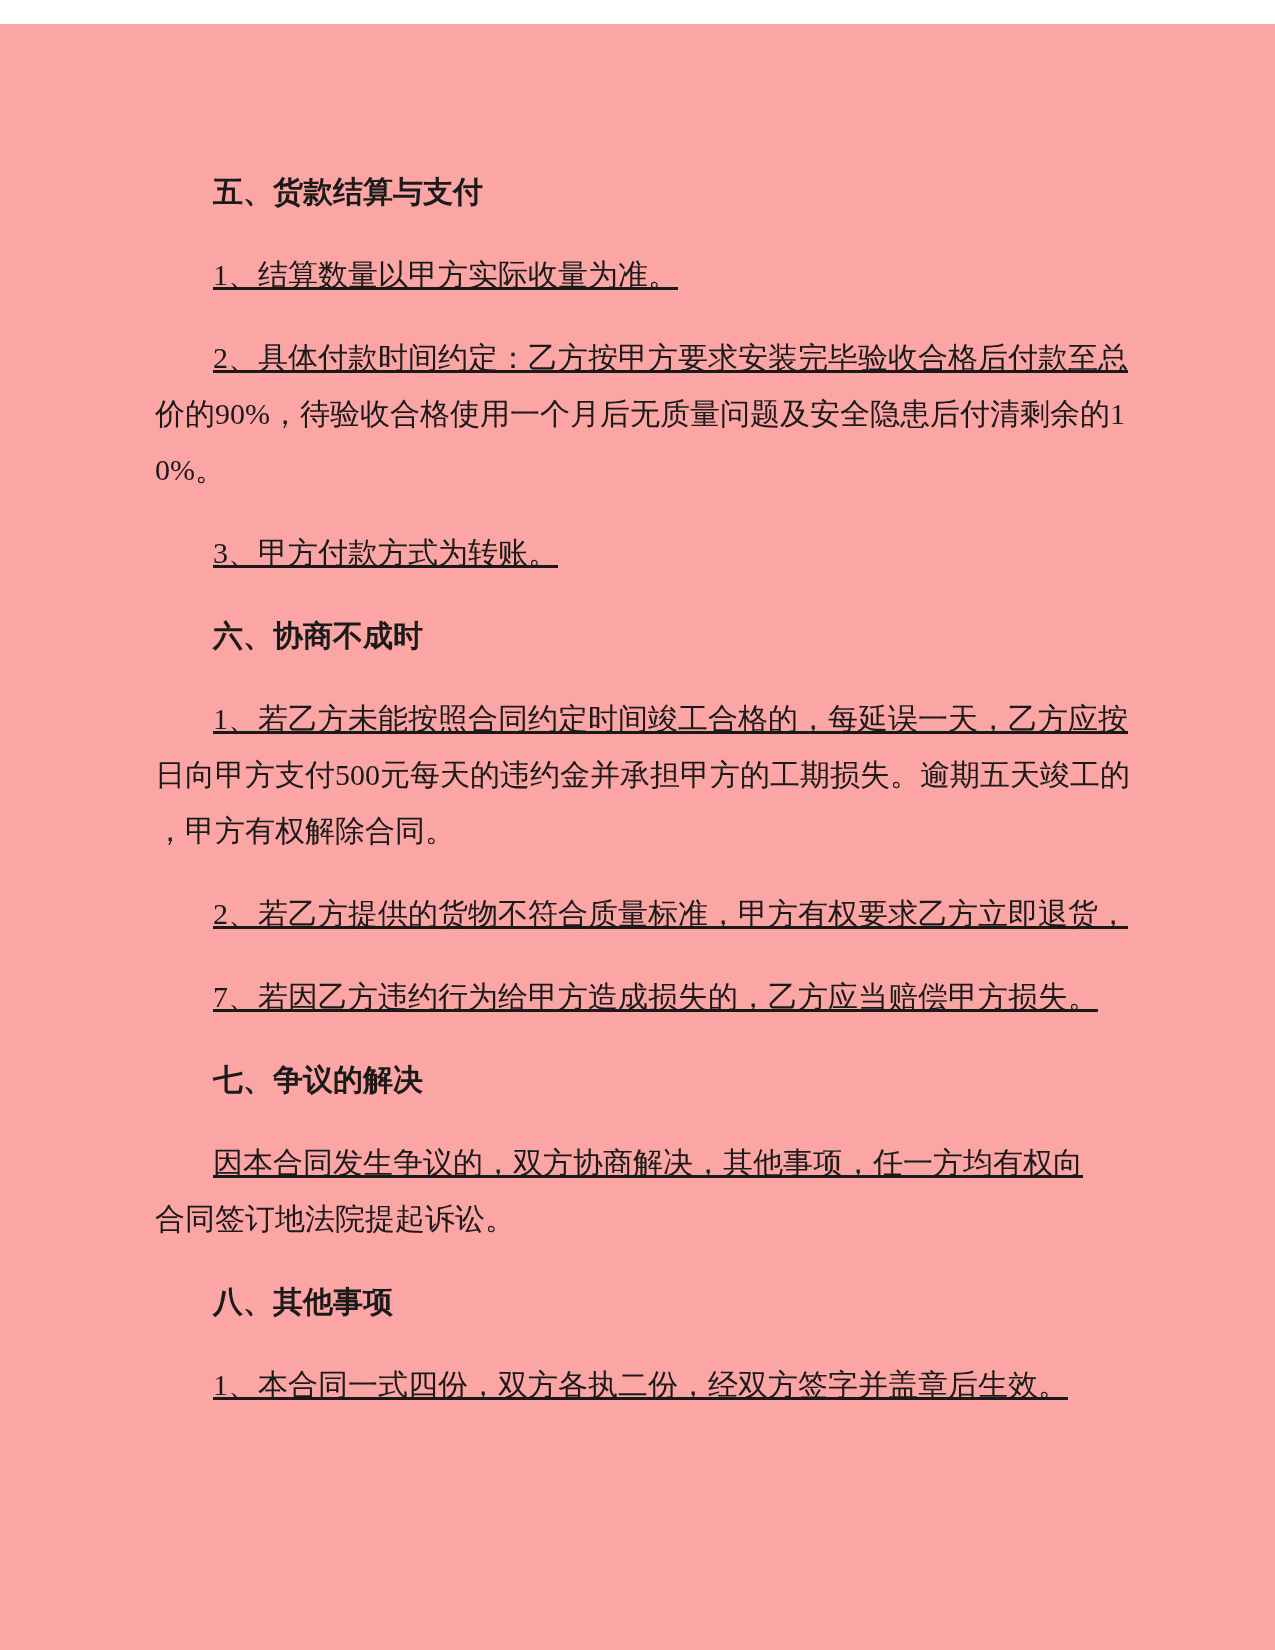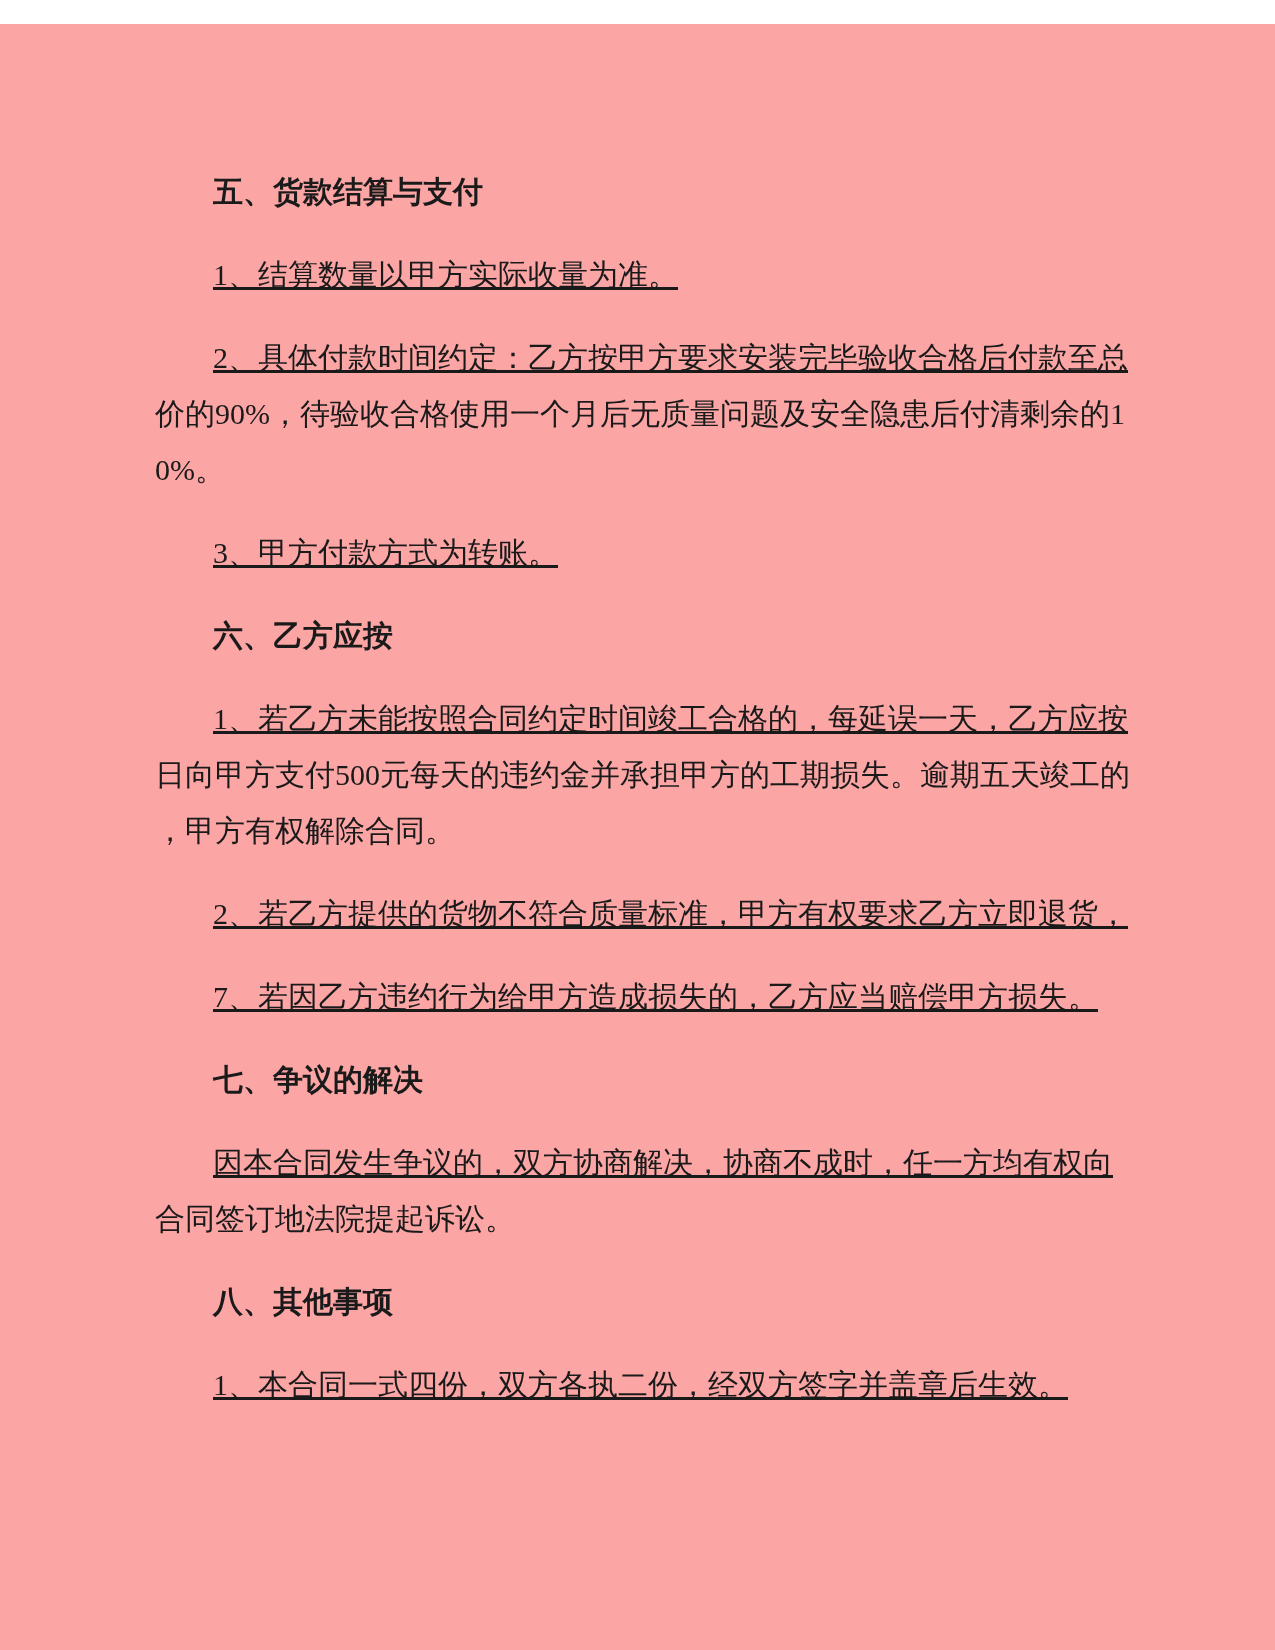--- a/index.html
+++ b/index.html
@@ -52,35 +52,35 @@
         <div class="line first">1、结算数量以甲方实际收量为准。</div>
       </div>
       <div class="paragraph">
         <div class="line first">2、具体付款时间约定：乙方按甲方要求安装完毕验收合格后付款至总</div>
         <div class="line">价的90%，待验收合格使用一个月后无质量问题及安全隐患后付清剩余的1</div>
         <div class="line">0%。</div>
       </div>
       <div class="paragraph">
         <div class="line first">3、甲方付款方式为转账。</div>
       </div>
-      <div class="heading">六、乙方应按</div>
+      <div class="heading">六、协商不成时</div>
       <div class="paragraph">
         <div class="line first">1、若乙方未能按照合同约定时间竣工合格的，每延误一天，乙方应按</div>
         <div class="line">日向甲方支付500元每天的违约金并承担甲方的工期损失。逾期五天竣工的</div>
         <div class="line">，甲方有权解除合同。</div>
       </div>
       <div class="paragraph">
         <div class="line first">2、若乙方提供的货物不符合质量标准，甲方有权要求乙方立即退货，</div>
       </div>
       <div class="paragraph">
         <div class="line first">7、若因乙方违约行为给甲方造成损失的，乙方应当赔偿甲方损失。</div>
       </div>
       <div class="heading">七、争议的解决</div>
       <div class="paragraph">
-        <div class="line first">因本合同发生争议的，双方协商解决，协商不成时，任一方均有权向</div>
+        <div class="line first">因本合同发生争议的，双方协商解决，其他事项，任一方均有权向</div>
         <div class="line">合同签订地法院提起诉讼。</div>
       </div>
       <div class="heading">八、其他事项</div>
       <div class="paragraph">
         <div class="line first">1、本合同一式四份，双方各执二份，经双方签字并盖章后生效。</div>
       </div>
     </div>
 </div>
 
 </body></html>

